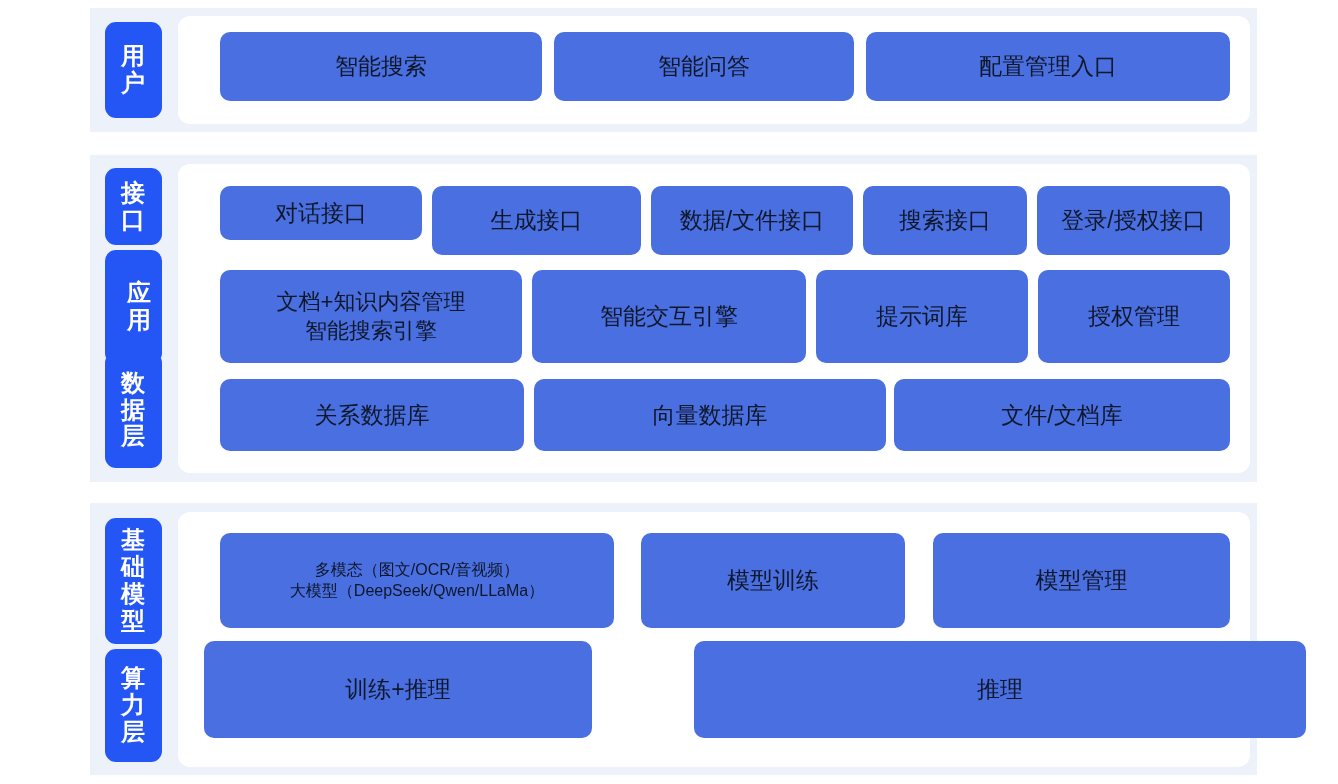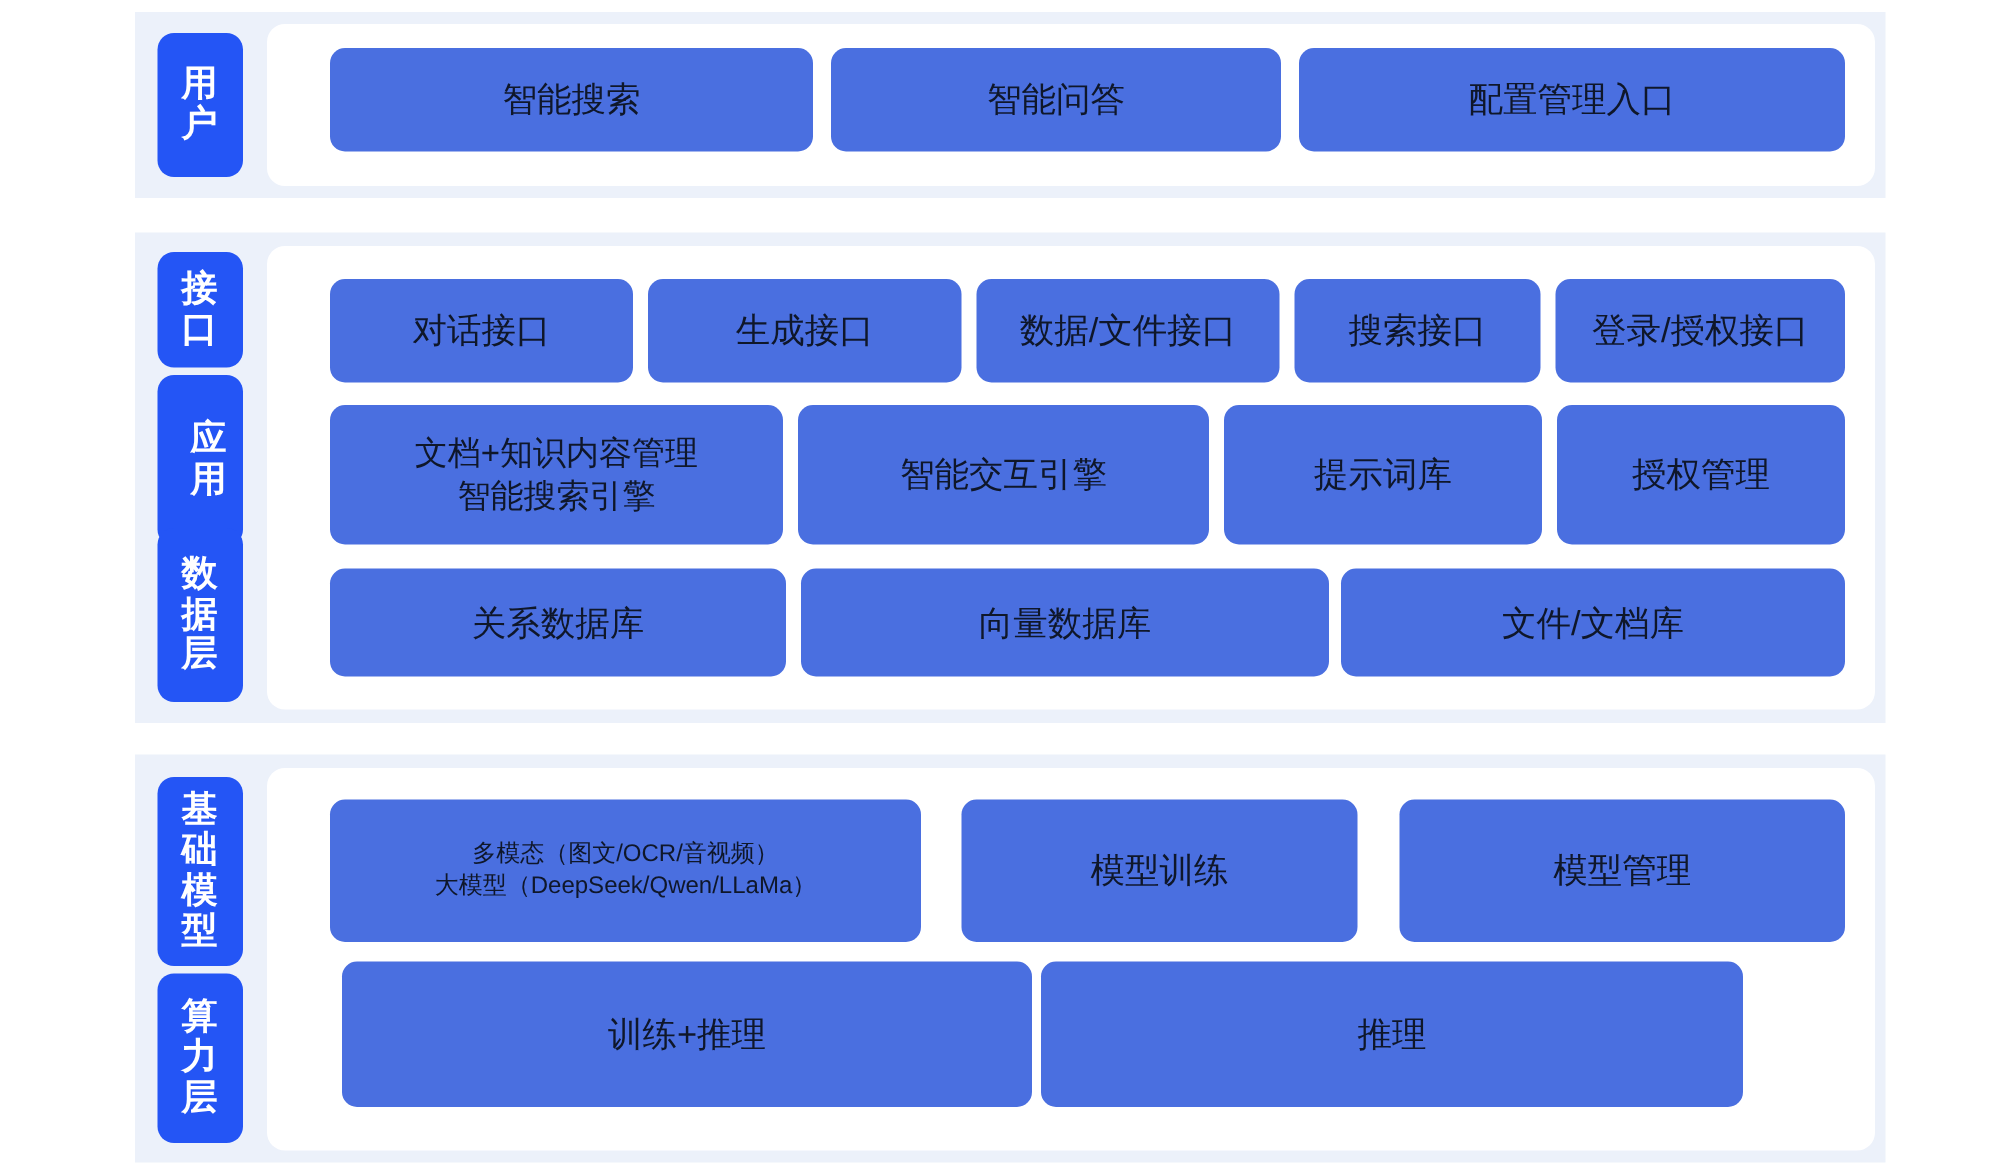--- a/index.html
+++ b/index.html
@@ -125,21 +125,21 @@
   <div class="tab tab-api">
     <span>接口</span>
   </div>
   <div class="tab tab-app">
     <span>应用</span>
   </div>
   <div class="tab tab-data">
     <span>数据层</span>
   </div>
 
-  <div class="box" style="left:220px; top:186px; width:202px; height:69px;">
+  <div class="box" style="left:220px; top:186px; width:202px; height:54px;">
     <span class="line">对话接口</span>
   </div>
   <div class="box" style="left:432px; top:186px; width:209px; height:69px;">
     <span class="line">生成接口</span>
   </div>
   <div class="box" style="left:651px; top:186px; width:202px; height:69px;">
     <span class="line">数据/文件接口</span>
   </div>
   <div class="box" style="left:863px; top:186px; width:164px; height:69px;">
     <span class="line">搜索接口</span>
@@ -190,20 +190,20 @@
       <span class="line">大模型（DeepSeek/Qwen/LLaMa）</span>
     </span>
   </div>
   <div class="box" style="left:933px; top:533px; width:297px; height:95px;">
     <span class="line">模型管理</span>
   </div>
   <div class="box" style="left:641px; top:533px; width:264px; height:95px;">
     <span class="line">模型训练</span>
   </div>
 
-  <div class="box" style="left:228px; top:641px; width:460px; height:97px;">
+  <div class="box" style="left:204px; top:641px; width:388px; height:97px;">
     <span class="line">训练+推理</span>
   </div>
-  <div class="box" style="left:694px; top:641px; width:468px; height:97px;">
+  <div class="box" style="left:694px; top:641px; width:612px; height:97px;">
     <span class="line">推理</span>
   </div>
 
 </div>
 
 </body></html>

